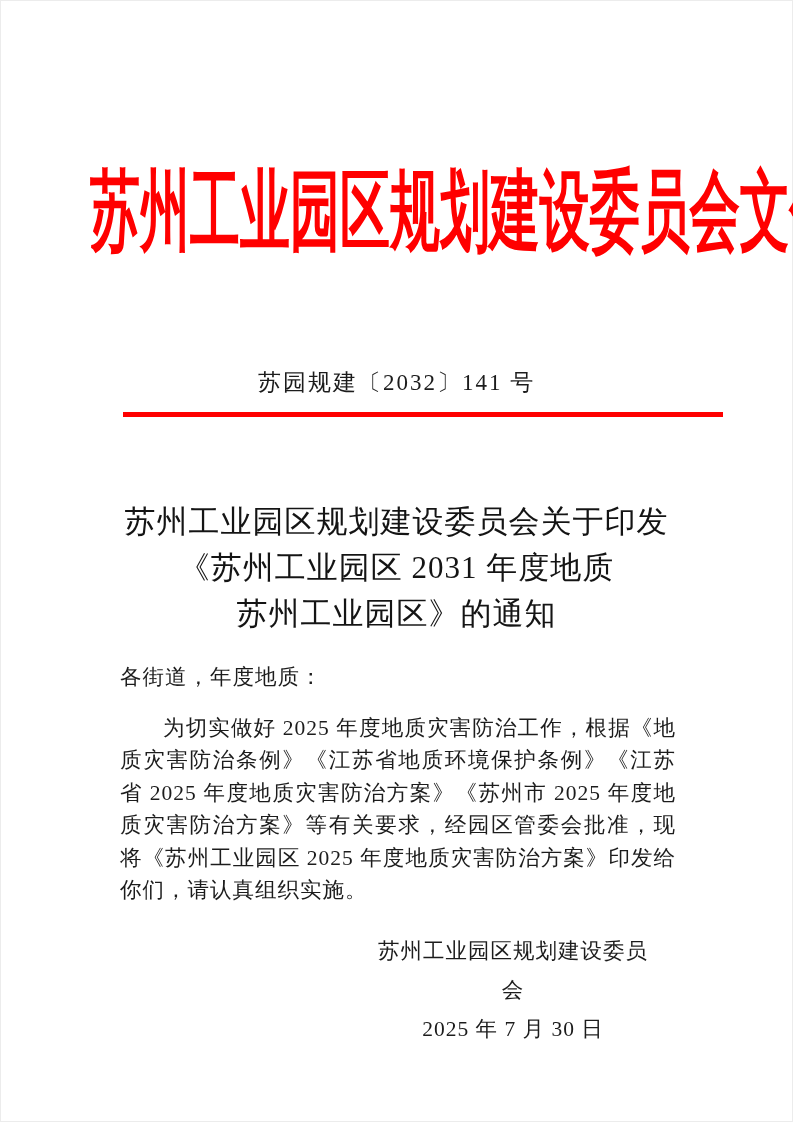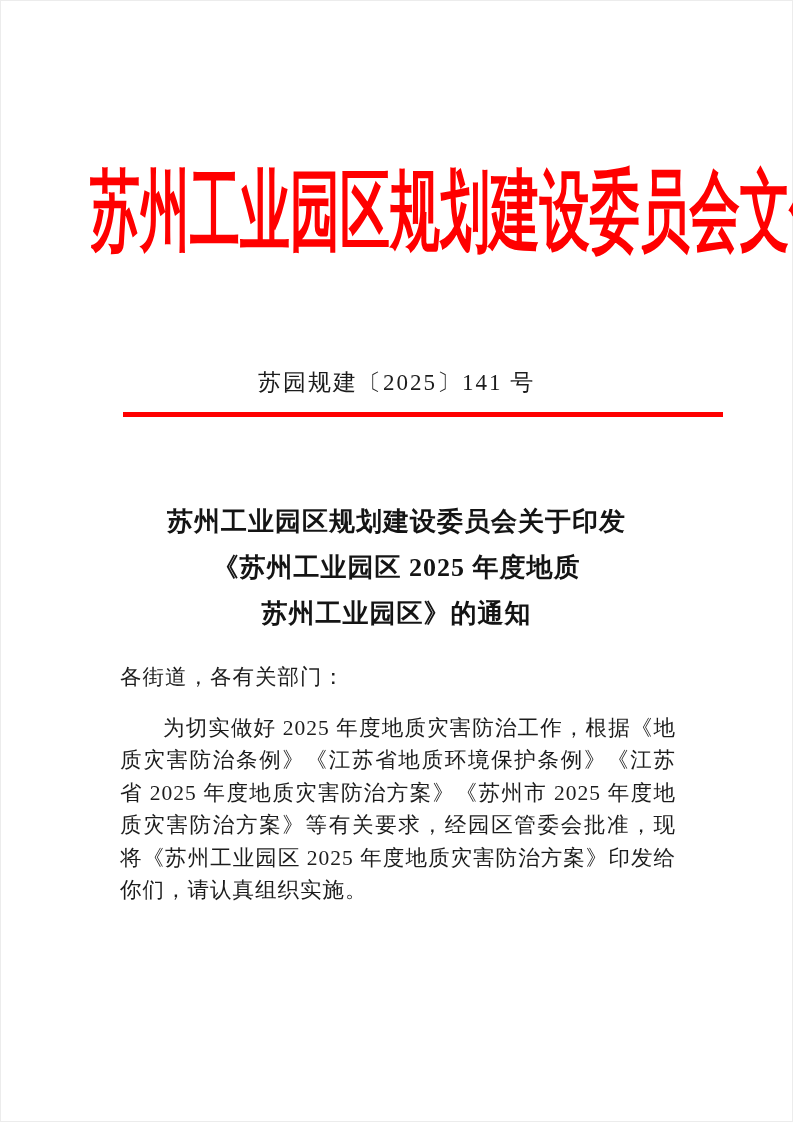--- a/index.html
+++ b/index.html
@@ -62,23 +62,23 @@
     background: #ff0000;
   }
 
   
   .doc-title {
     position: absolute;
     top: 499px;
     left: 0;
     width: 100%;
     text-align: center;
-    font-size: 26px;
+    font-size: 31px;
     line-height: 46px;
-    font-weight: bold;
+    font-weight: normal;
     color: #141414;
     letter-spacing: 1px;
   }
 
   
   .doc-body {
     position: absolute;
     top: 661px;
     left: 120px;
     width: 556px;
@@ -113,29 +113,33 @@
 </style>
 </head>
 <body>
 
 <div class="page">
 
   <div class="red-header">
     <span class="red-header-text">苏州工业园区规划建设委员会文件</span>
   </div>
 
-  <div class="doc-number">苏园规建〔2025〕141 号</div>
+  <div class="doc-number">苏园规建〔2032〕141 号</div>
 
   <div class="red-rule"></div>
 
   <div class="doc-title">
     <div>苏州工业园区规划建设委员会关于印发</div>
-    <div>《苏州工业园区 2025 年度地质</div>
+    <div>《苏州工业园区 2031 年度地质</div>
     <div>苏州工业园区》的通知</div>
   </div>
 
   <div class="doc-body">
-    <div class="salutation">各街道，各有关部门：</div>
+    <div class="salutation">各街道，年度地质：</div>
     <p class="paragraph">为切实做好 2025 年度地质灾害防治工作，根据《地质灾害防治条例》《江苏省地质环境保护条例》《江苏省 2025 年度地质灾害防治方案》《苏州市 2025 年度地质灾害防治方案》等有关要求，经园区管委会批准，现将《苏州工业园区 2025 年度地质灾害防治方案》印发给你们，请认真组织实施。</p>
   </div>
 
+  <div class="signature">
+    <div>苏州工业园区规划建设委员会</div>
+    <div>2025 年 7 月 30 日</div>
+  </div>
 
 </div>
 
 </body></html>

